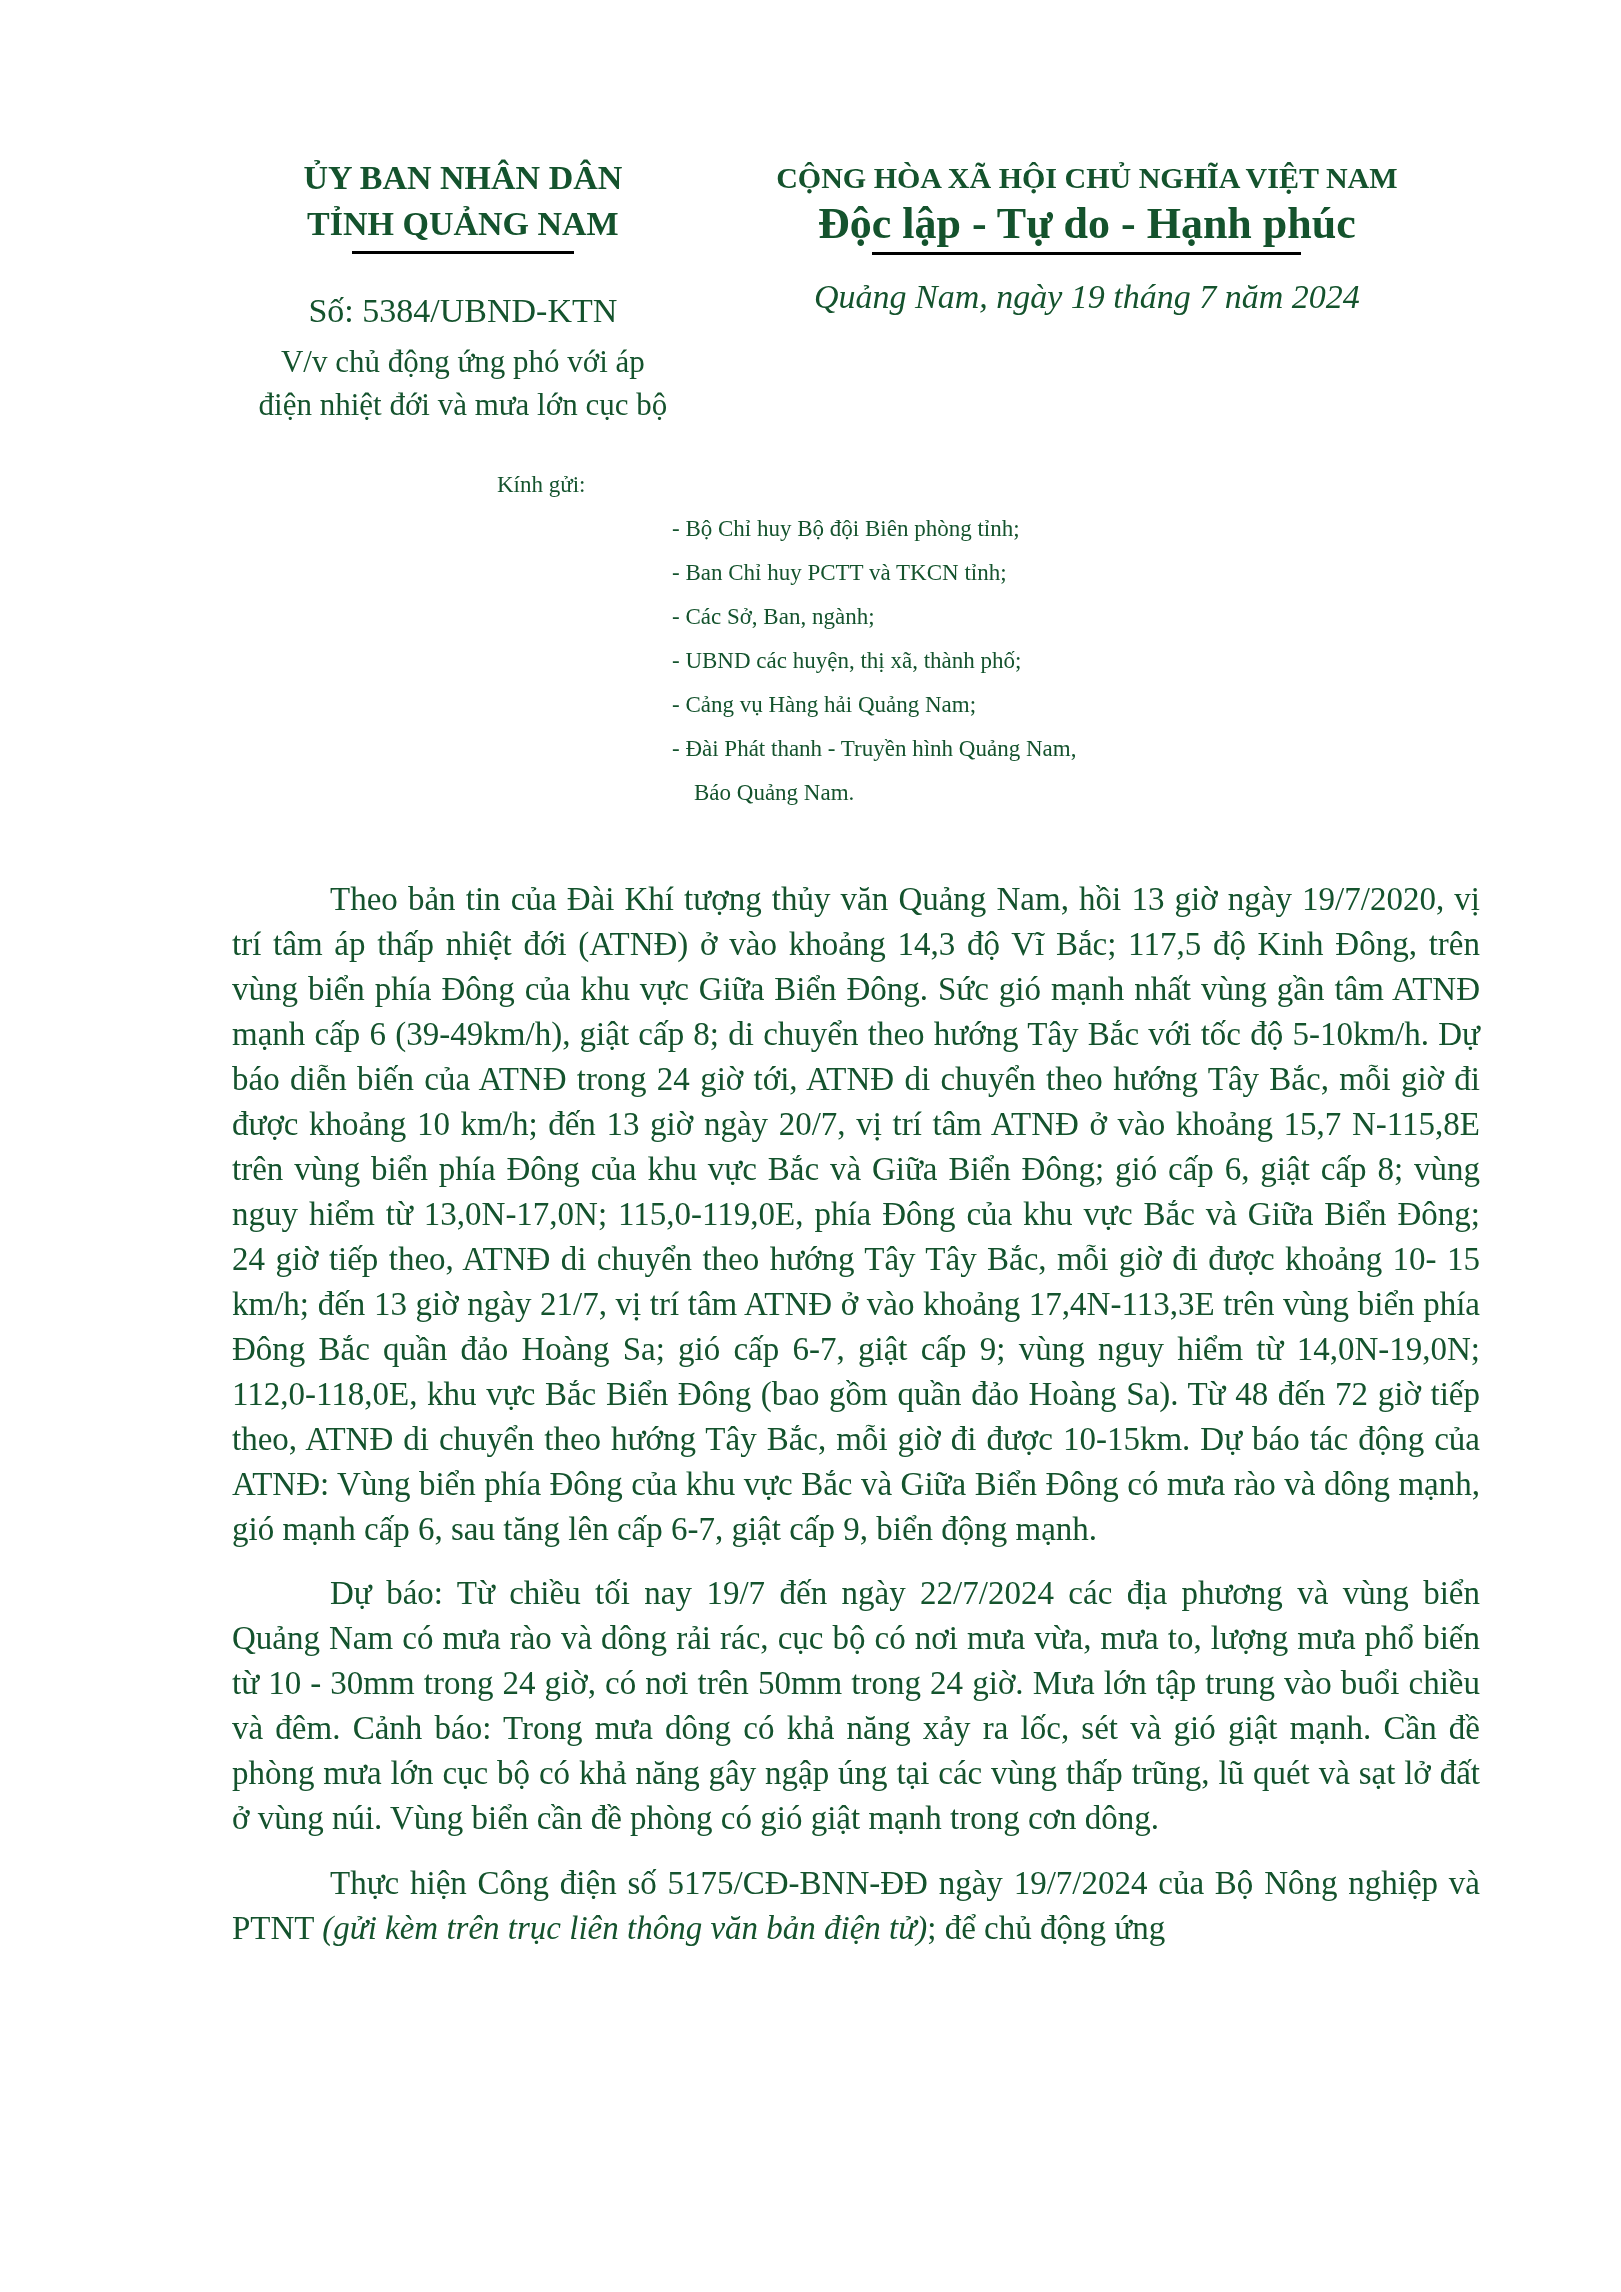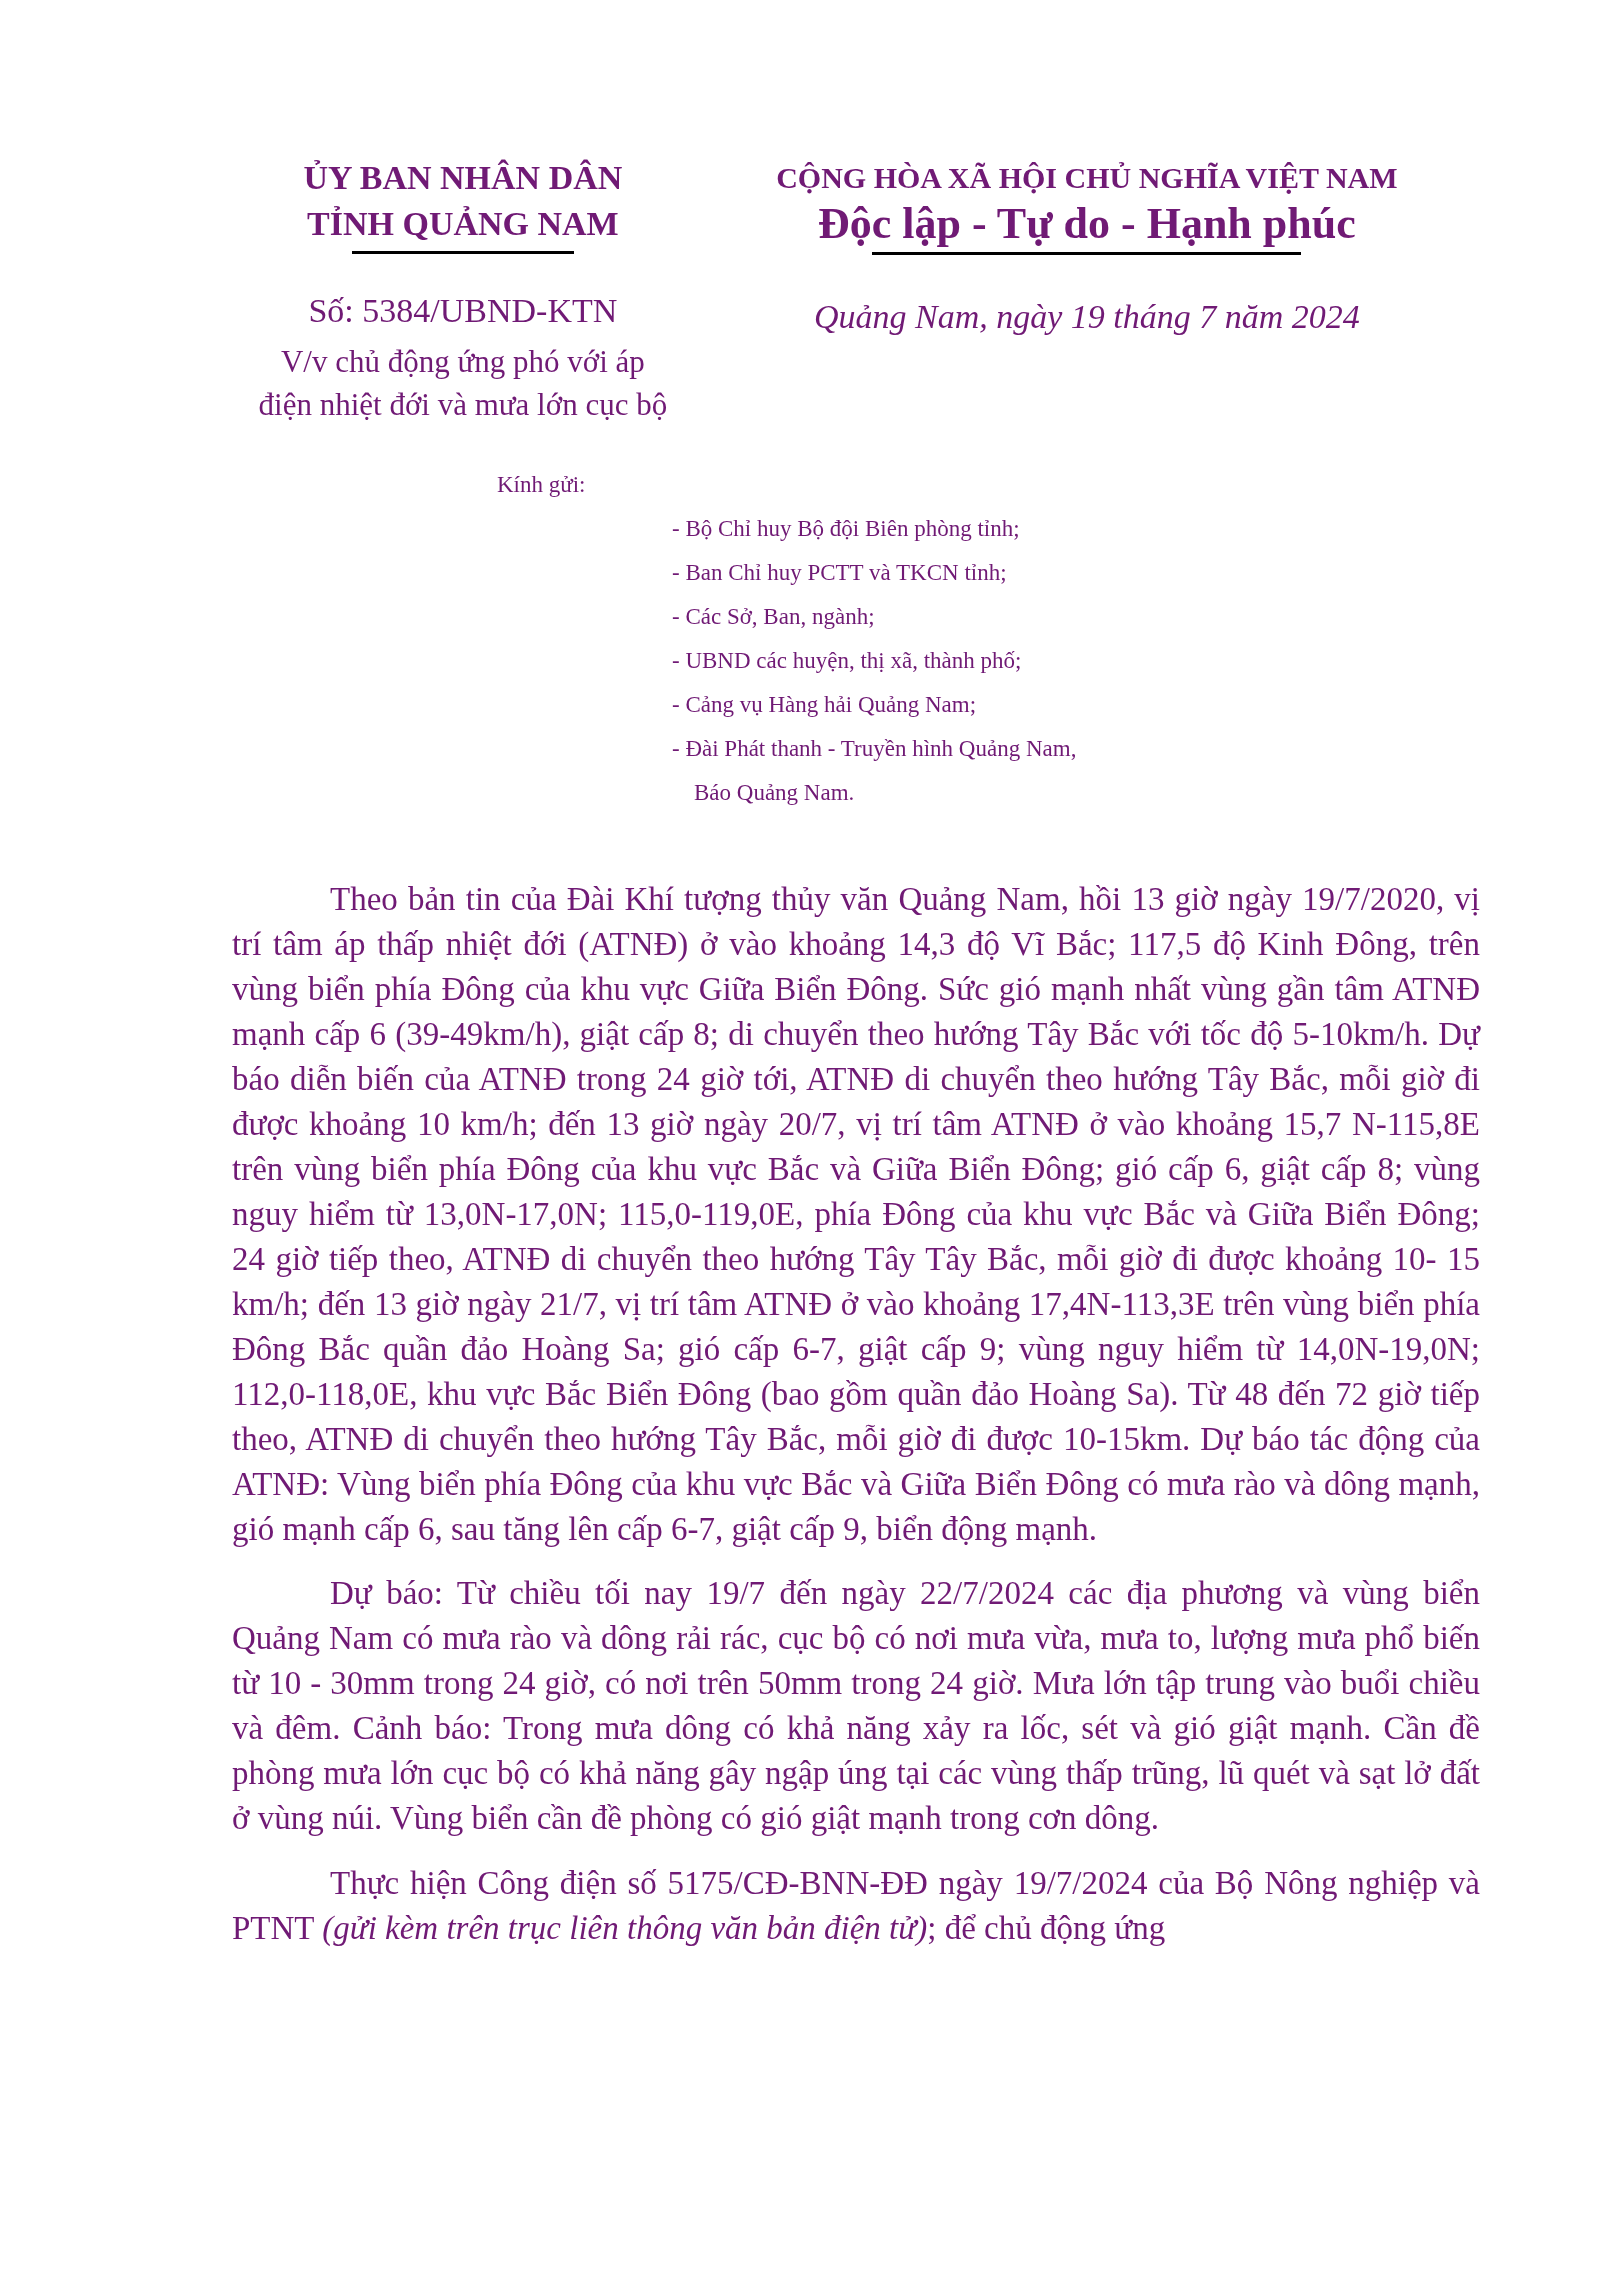--- a/index.html
+++ b/index.html
@@ -6,21 +6,21 @@
     margin: 0;
     padding: 0;
     background: #ffffff;
   }
   .page {
     position: relative;
     width: 1621px;
     height: 2293px;
     margin: 0 auto;
     background: #ffffff;
-    color: #701a75;
+    color: #14532d;
     box-sizing: border-box;
     padding: 155px 141px 0 232px;
     font-family: "Liberation Serif", "DejaVu Serif", serif;
     overflow: hidden;
   }
 
   
   .header-row {
     display: flex;
     align-items: flex-start;
@@ -66,21 +66,21 @@
   .doc-number {
     font-size: 34px;
     line-height: 44px;
     margin-top: 35px;
     white-space: nowrap;
   }
   .place-date {
     font-size: 34px;
     line-height: 44px;
     font-style: italic;
-    margin-top: 40px;
+    margin-top: 20px;
     white-space: nowrap;
   }
   .subject {
     font-size: 31px;
     line-height: 43px;
     margin-top: 7px;
   }
 
   
   .salutation {

